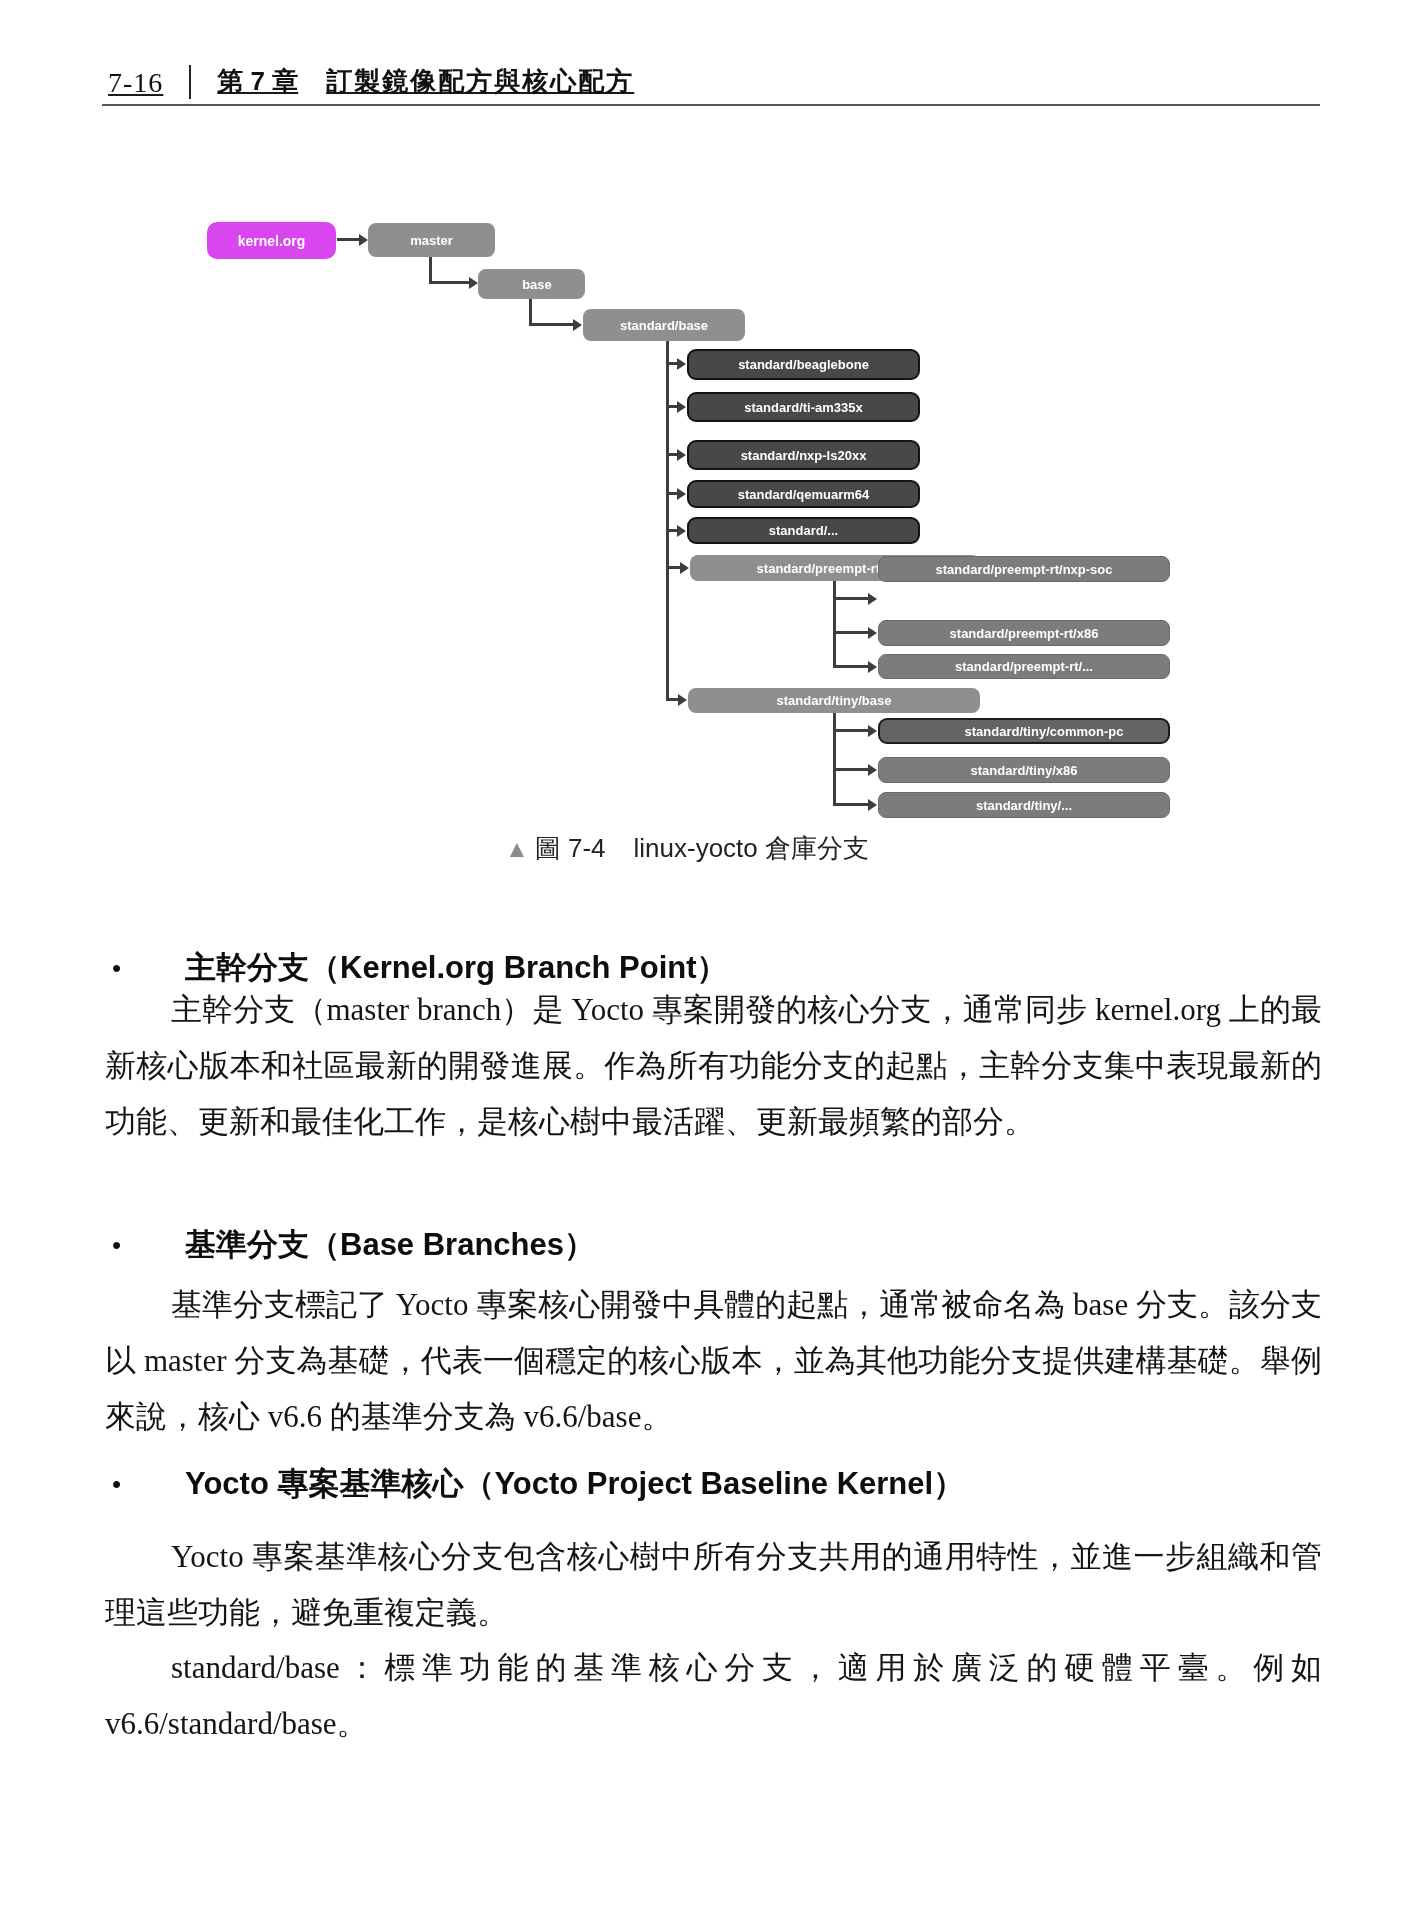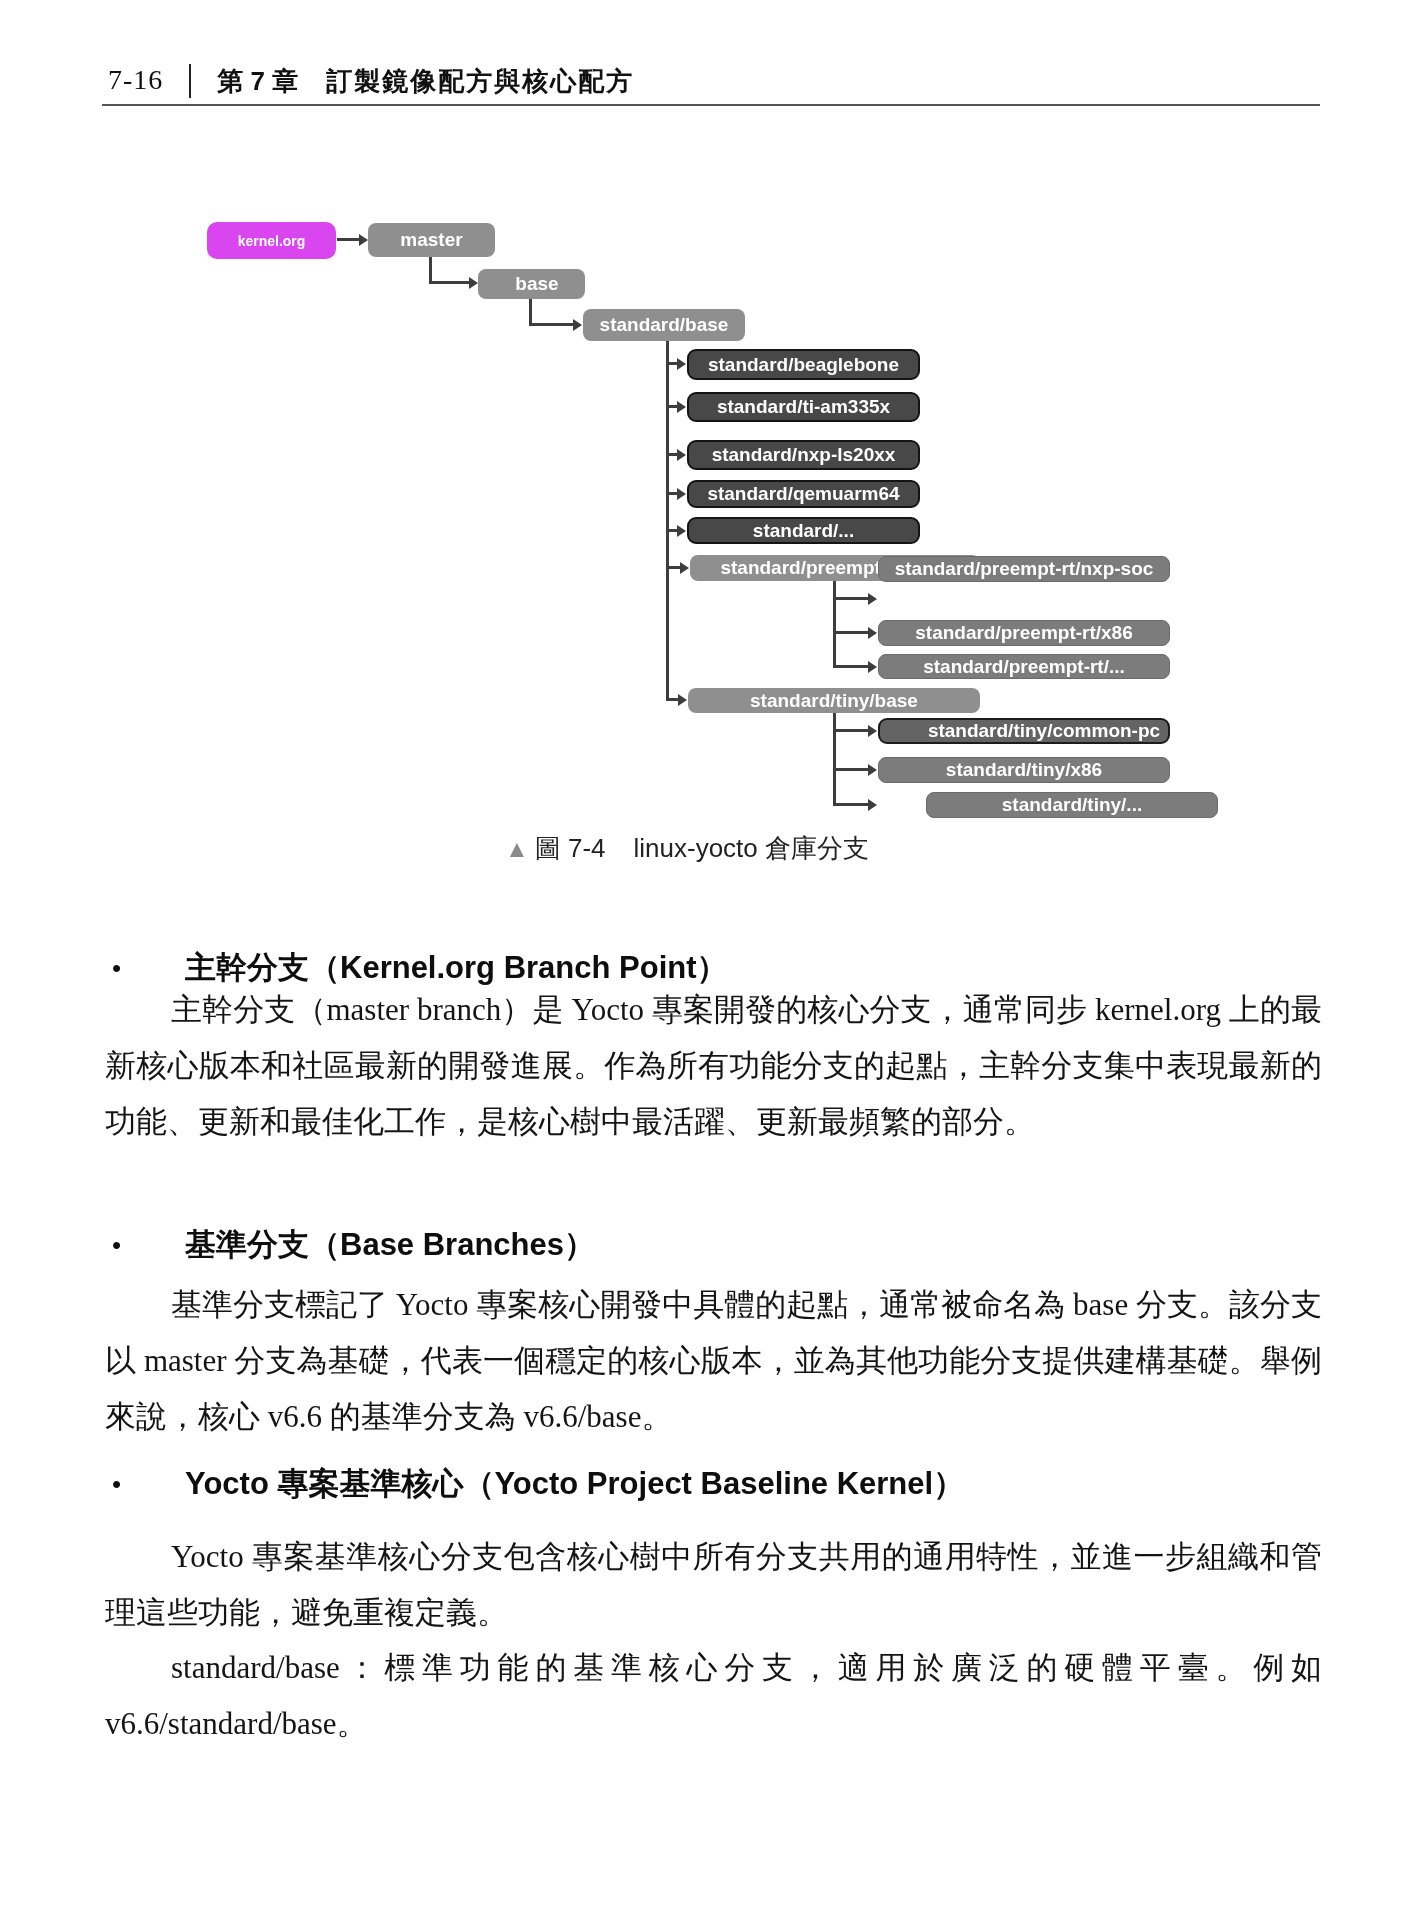--- a/index.html
+++ b/index.html
@@ -3,32 +3,32 @@
 <meta charset="utf-8">
 <style>
   * { margin:0; padding:0; box-sizing:border-box; }
   body { background:#e8e8e8; font-family:"Liberation Sans", sans-serif; }
   .page {
     position:relative; width:1419px; height:1920px; margin:0 auto;
     background:#ffffff; overflow:hidden; color:#1a1a1a;
   }
 
   
-  .header { position:absolute; left:108px; top:64px; display:flex; align-items:flex-start; }
+  .header { position:absolute; left:108px; top:64px; display:flex; align-items:flex-end;text-decoration:underline; }
   .page-num { font-family:"Liberation Serif","DejaVu Serif",serif; font-size:28px; color:#111; letter-spacing:1px; }
   .hdr-divider { width:2px; height:34px; background:#222; margin:0 26px; }
   .hdr-chapter { font-size:26px; font-weight:700; color:#111; }
   .hdr-title { font-size:26px; font-weight:700; color:#111; margin-left:28px; letter-spacing:2px; }
   .hdr-rule { position:absolute; left:102px; top:104px; width:1218px; height:2px; background:#555; }
 
   
   .diagram { position:absolute; left:0; top:0; width:1419px; height:900px; }
   .node {
     position:absolute; display:flex; align-items:center; justify-content:center;
-    color:#fff; font-weight:600; font-size:19px; border-radius:8px;
+    color:#fff; font-weight:600; font-size:13px; border-radius:8px;
     font-family:"Liberation Sans", sans-serif; white-space:nowrap;
   }
   .nd-black { background:#d946ef; border-radius:10px; font-size:14px; }
   .nd-gray  { background:#8f8f8f; }
   .nd-dark  { background:#484848; border:2px solid #141414; border-radius:9px; }
   .nd-mid   { background:#7c7c7c; border:1px solid #696969; }
   .nd-mid2  { background:#646464; border:2px solid #1c1c1c; border-radius:9px; }
 
   .n1  { left:207px; top:222px; width:129px; height:37px; }
   .n2  { left:368px; top:223px; width:127px; height:34px; }
@@ -39,21 +39,21 @@
   .n7  { left:687px; top:440px; width:233px; height:30px; }
   .n8  { left:687px; top:480px; width:233px; height:28px; }
   .n9  { left:687px; top:517px; width:233px; height:27px; }
   .n10 { left:690px; top:555px; width:290px; height:26px; }
   .n11 { left:878px; top:556px; width:292px; height:26px; }
   .n12 { left:878px; top:620px; width:292px; height:26px; }
   .n13 { left:878px; top:654px; width:292px; height:25px; }
   .n14 { left:688px; top:688px; width:292px; height:25px; }
   .n15 { left:878px; top:718px; width:292px; height:26px;padding-left:40px; }
   .n16 { left:878px; top:757px; width:292px; height:26px; }
-  .n17 { left:878px; top:792px; width:292px; height:26px;margin-left:48px; }
+  .n17 { left:878px; top:792px; width:292px; height:26px; }
 
   .hl { position:absolute; height:3px; background:#3d3d3d; }
   .vl { position:absolute; width:3px; background:#3d3d3d; }
   .ar { position:absolute; width:0; height:0; border:6px solid transparent; border-right:0; border-left:9px solid #3d3d3d; }
 
   
   .caption {
     position:absolute; left:400px; top:831px; width:574px; text-align:center;
     font-size:26px; color:#222; font-family:"Liberation Sans", sans-serif;
   }

